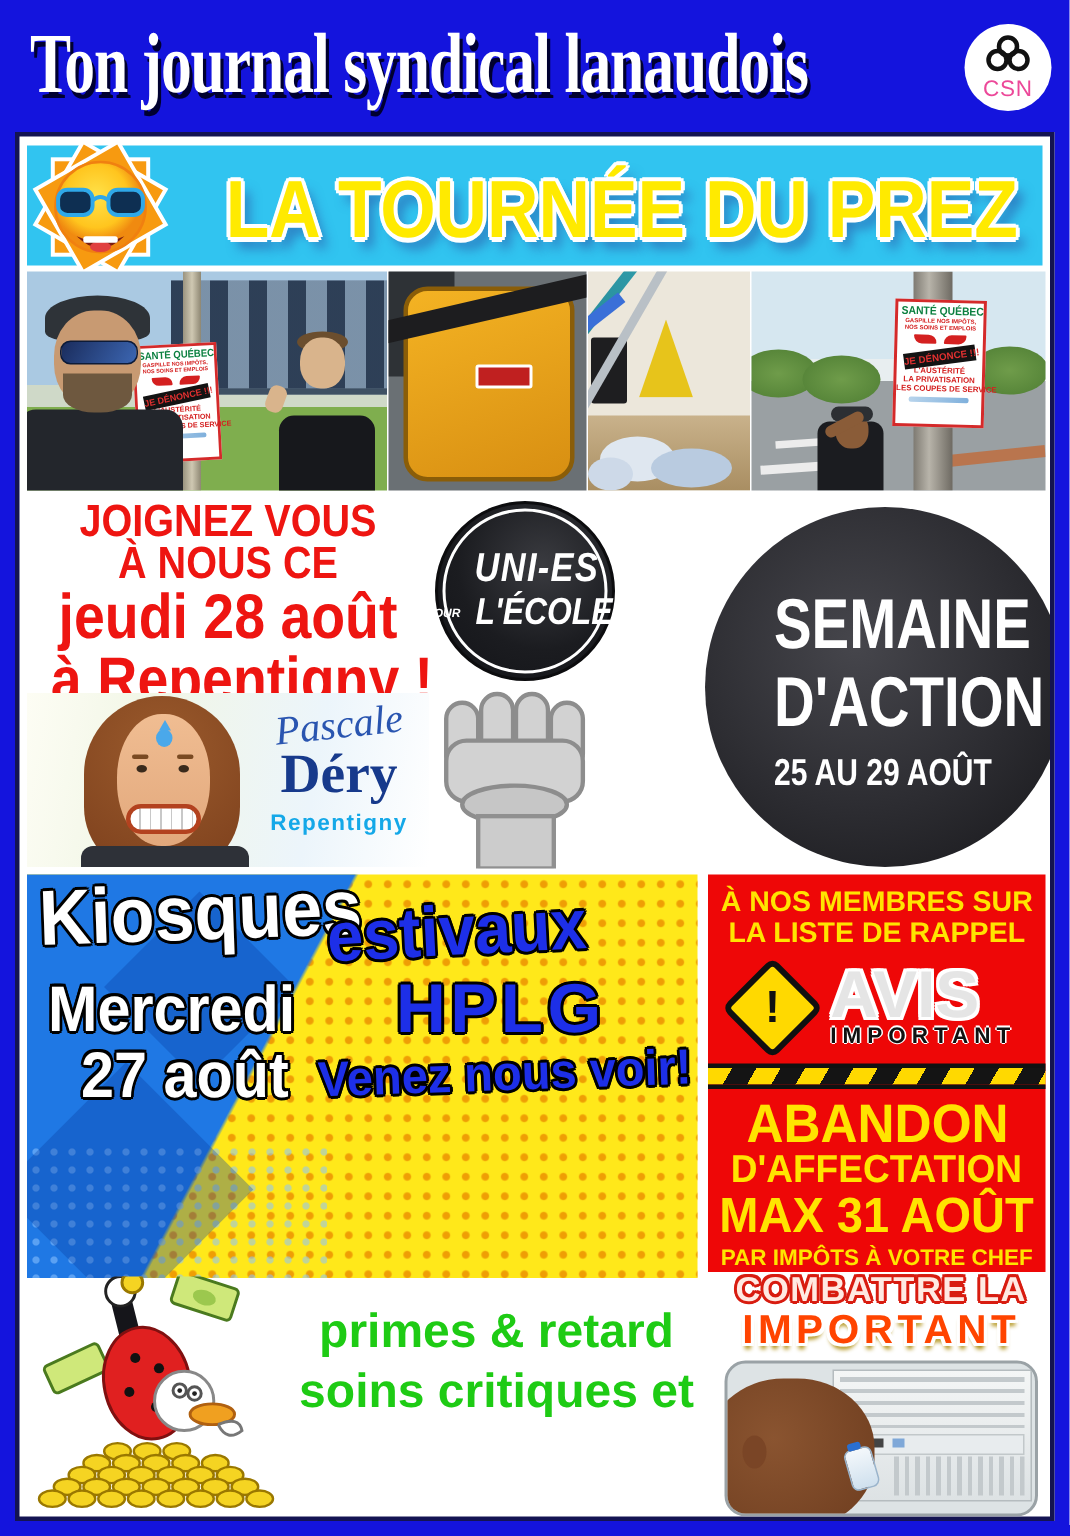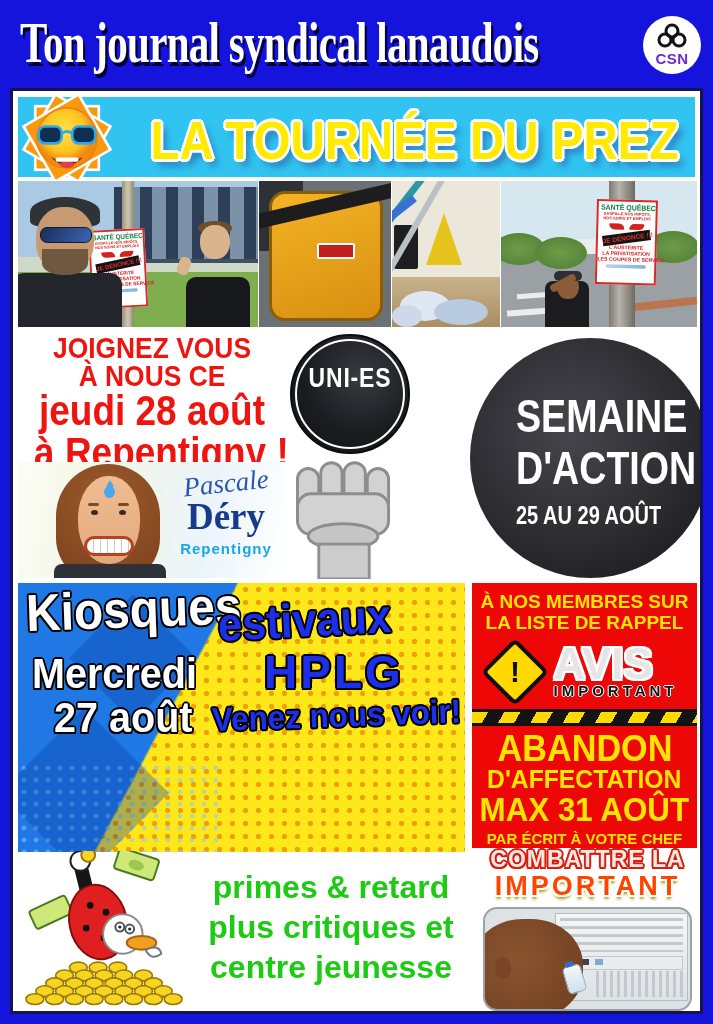--- a/index.html
+++ b/index.html
@@ -13,21 +13,21 @@
   
   .mast-title{
     left:20px;top:10px;
     font-family:"Liberation Serif","DejaVu Serif",serif;
     font-weight:bold;font-size:57px;color:#ffffff;letter-spacing:-1px;
     transform:scaleX(.72);transform-origin:left center;
     text-shadow:3px 4px 0 #000030;white-space:nowrap;
   }
   .csn-badge{right:12px;top:16px;width:58px;height:58px;background:#fff;border-radius:50%;text-align:center;}
   .csn-knot{margin-top:7px;}
-  .csn-txt{font-size:15px;font-weight:700;color:#6d28d9;margin-top:-3px;letter-spacing:.5px;}
+  .csn-txt{font-size:15px;font-weight:400;color:#ec4899;margin-top:-3px;letter-spacing:.5px;}
 
   
   .sheet{left:10px;top:88px;width:693px;height:926px;background:#fff;
     border:3px solid #141452;box-sizing:border-box;overflow:hidden;}
 
   
   .banner{left:5px;top:6px;width:677px;height:80px;background:#31c4f0;}
   .sun{left:-4px;top:-12px;width:106px;height:106px;}
   .banner-title{
     left:98px;right:4px;top:12px;text-align:center;
@@ -107,21 +107,21 @@
   .pl{font-size:10.5px;font-weight:900;color:#d42020;line-height:12px;white-space:nowrap;}
   .pfoot{height:7px;width:70%;margin:5px auto 0;background:linear-gradient(90deg,#b8d4ec,#7fb0dc);border-radius:3px;}
 
   
   .invite{left:5px;top:243px;width:268px;text-align:center;color:#ee1511;font-weight:900;}
   .inv-s{font-size:30px;line-height:28px;transform:scaleX(.88);white-space:nowrap;}
   .inv-b{font-size:42px;line-height:42px;transform:scaleX(.88);white-space:nowrap;}
 
   .unies{left:277px;top:243px;width:120px;height:120px;border-radius:50%;
     background:radial-gradient(circle at 60% 35%,#3a3b40,#1b1c20 55%,#121317);
-    border:2px solid #0c0c0e;box-sizing:border-box;color:#fff;text-align:center;}
+    border:2px solid #0c0c0e;box-sizing:border-box;color:#fff;text-align:right;font-style:italic;}
   .unies::after{content:"";position:absolute;left:3px;top:3px;right:3px;bottom:3px;border:2px solid #fff;border-radius:50%;}
   .un1{margin-top:27px;font-size:27px;font-weight:900;letter-spacing:1px;transform:scaleX(.85);white-space:nowrap;}
   .un-row{display:flex;align-items:center;justify-content:center;gap:2px;}
   .un-pour{font-size:8px;font-weight:900;}
   .un2{font-size:25px;font-weight:900;transform:scaleX(.85);white-space:nowrap;}
 
   .fist{left:272px;top:362px;}
 
   .semaine{left:457px;top:247px;width:240px;height:240px;border-radius:50%;
     background:radial-gradient(circle at 42% 38%,#46464c,#2c2c31 55%,#202024 80%,#1a1a1e);color:#fff;}
@@ -327,20 +327,24 @@
 
   <div class="abs invite">
     <div class="inv-s">JOIGNEZ VOUS</div>
     <div class="inv-s">À NOUS CE</div>
     <div class="inv-b">jeudi 28 août</div>
     <div class="inv-b">à Repentigny !</div>
   </div>
 
   <div class="abs unies">
     <div class="un1">UNI-ES</div>
+    <div class="un-row">
+      <span class="un-pour">POUR</span>
+      <span class="un2">L'ÉCOLE</span>
+    </div>
   </div>
 
   <svg class="abs fist" width="118" height="126" viewBox="0 0 120 130">
     <g fill="#d2d2d2" stroke="#8d8d8d" stroke-width="3">
       <rect x="12" y="16" width="22" height="48" rx="11"></rect>
       <rect x="36" y="10" width="22" height="50" rx="11"></rect>
       <rect x="60" y="10" width="22" height="50" rx="11"></rect>
       <rect x="84" y="16" width="22" height="46" rx="11"></rect>
       <rect x="12" y="42" width="94" height="42" rx="14" stroke="none"></rect>
       <rect x="12" y="42" width="94" height="42" rx="14" fill="none"></rect>
@@ -394,21 +398,21 @@
         </div>
       <div>
         <div class="r-avis">AVIS</div>
         <div class="r-imp">IMPORTANT</div>
       </div>
     </div>
     <div class="hazard"></div>
     <div class="r-b1">ABANDON</div>
     <div class="r-b2">D'AFFECTATION</div>
     <div class="r-b3">MAX 31 AOÛT</div>
-    <div class="r-s">PAR ÉCRIT À VOTRE CHEF</div>
+    <div class="r-s">PAR IMPÔTS À VOTRE CHEF</div>
   </div>
 
   <svg class="abs duck" width="172" height="158" viewBox="0 0 170 160">
     <g>
       <rect x="96" y="2" width="42" height="22" rx="3" fill="#cfe87a" stroke="#4a7a1e" stroke-width="2" transform="rotate(18 116 13)"></rect>
       <ellipse cx="117" cy="14" rx="8" ry="5" fill="#9cc84e" transform="rotate(18 116 13)"></ellipse>
       <rect x="10" y="52" width="40" height="20" rx="3" fill="#cfe87a" stroke="#4a7a1e" stroke-width="2" transform="rotate(-25 30 62)"></rect>
       <rect x="56" y="8" width="14" height="36" fill="#15151a" transform="rotate(-14 63 26)"></rect>
       <circle cx="60" cy="10" r="10" fill="#fff" stroke="#222" stroke-width="2"></circle>
       <circle cx="68" cy="4" r="7" fill="#f5d422" stroke="#9a7800" stroke-width="2"></circle>
@@ -453,22 +457,21 @@
         <ellipse cx="74" cy="150" rx="9" ry="5.5"></ellipse>
         <ellipse cx="94" cy="150" rx="9" ry="5.5"></ellipse>
         <ellipse cx="114" cy="150" rx="9" ry="5.5"></ellipse>
         <ellipse cx="134" cy="150" rx="9" ry="5.5"></ellipse>
         <ellipse cx="154" cy="150" rx="9" ry="5.5"></ellipse>
     </g>
   </svg>
 
   <div class="abs greens">
     <div class="g-l">primes &amp; retard</div>
-    <div class="g-l">plus critiques et</div>
-    <div class="g-l">centre jeunesse</div>
+    <div class="g-l">soins critiques et</div>
   </div>
 
   <div class="abs canicule">
     <div class="c1">COMBATTRE LA</div>
     <div class="c2">IMPORTANT</div>
     <div class="c-photo">
       <div class="abs ac-unit">
         <div class="abs ac-vents"></div>
         <div class="abs ac-panel">
           <div class="abs ac-btn" style="left:6px;"></div>

